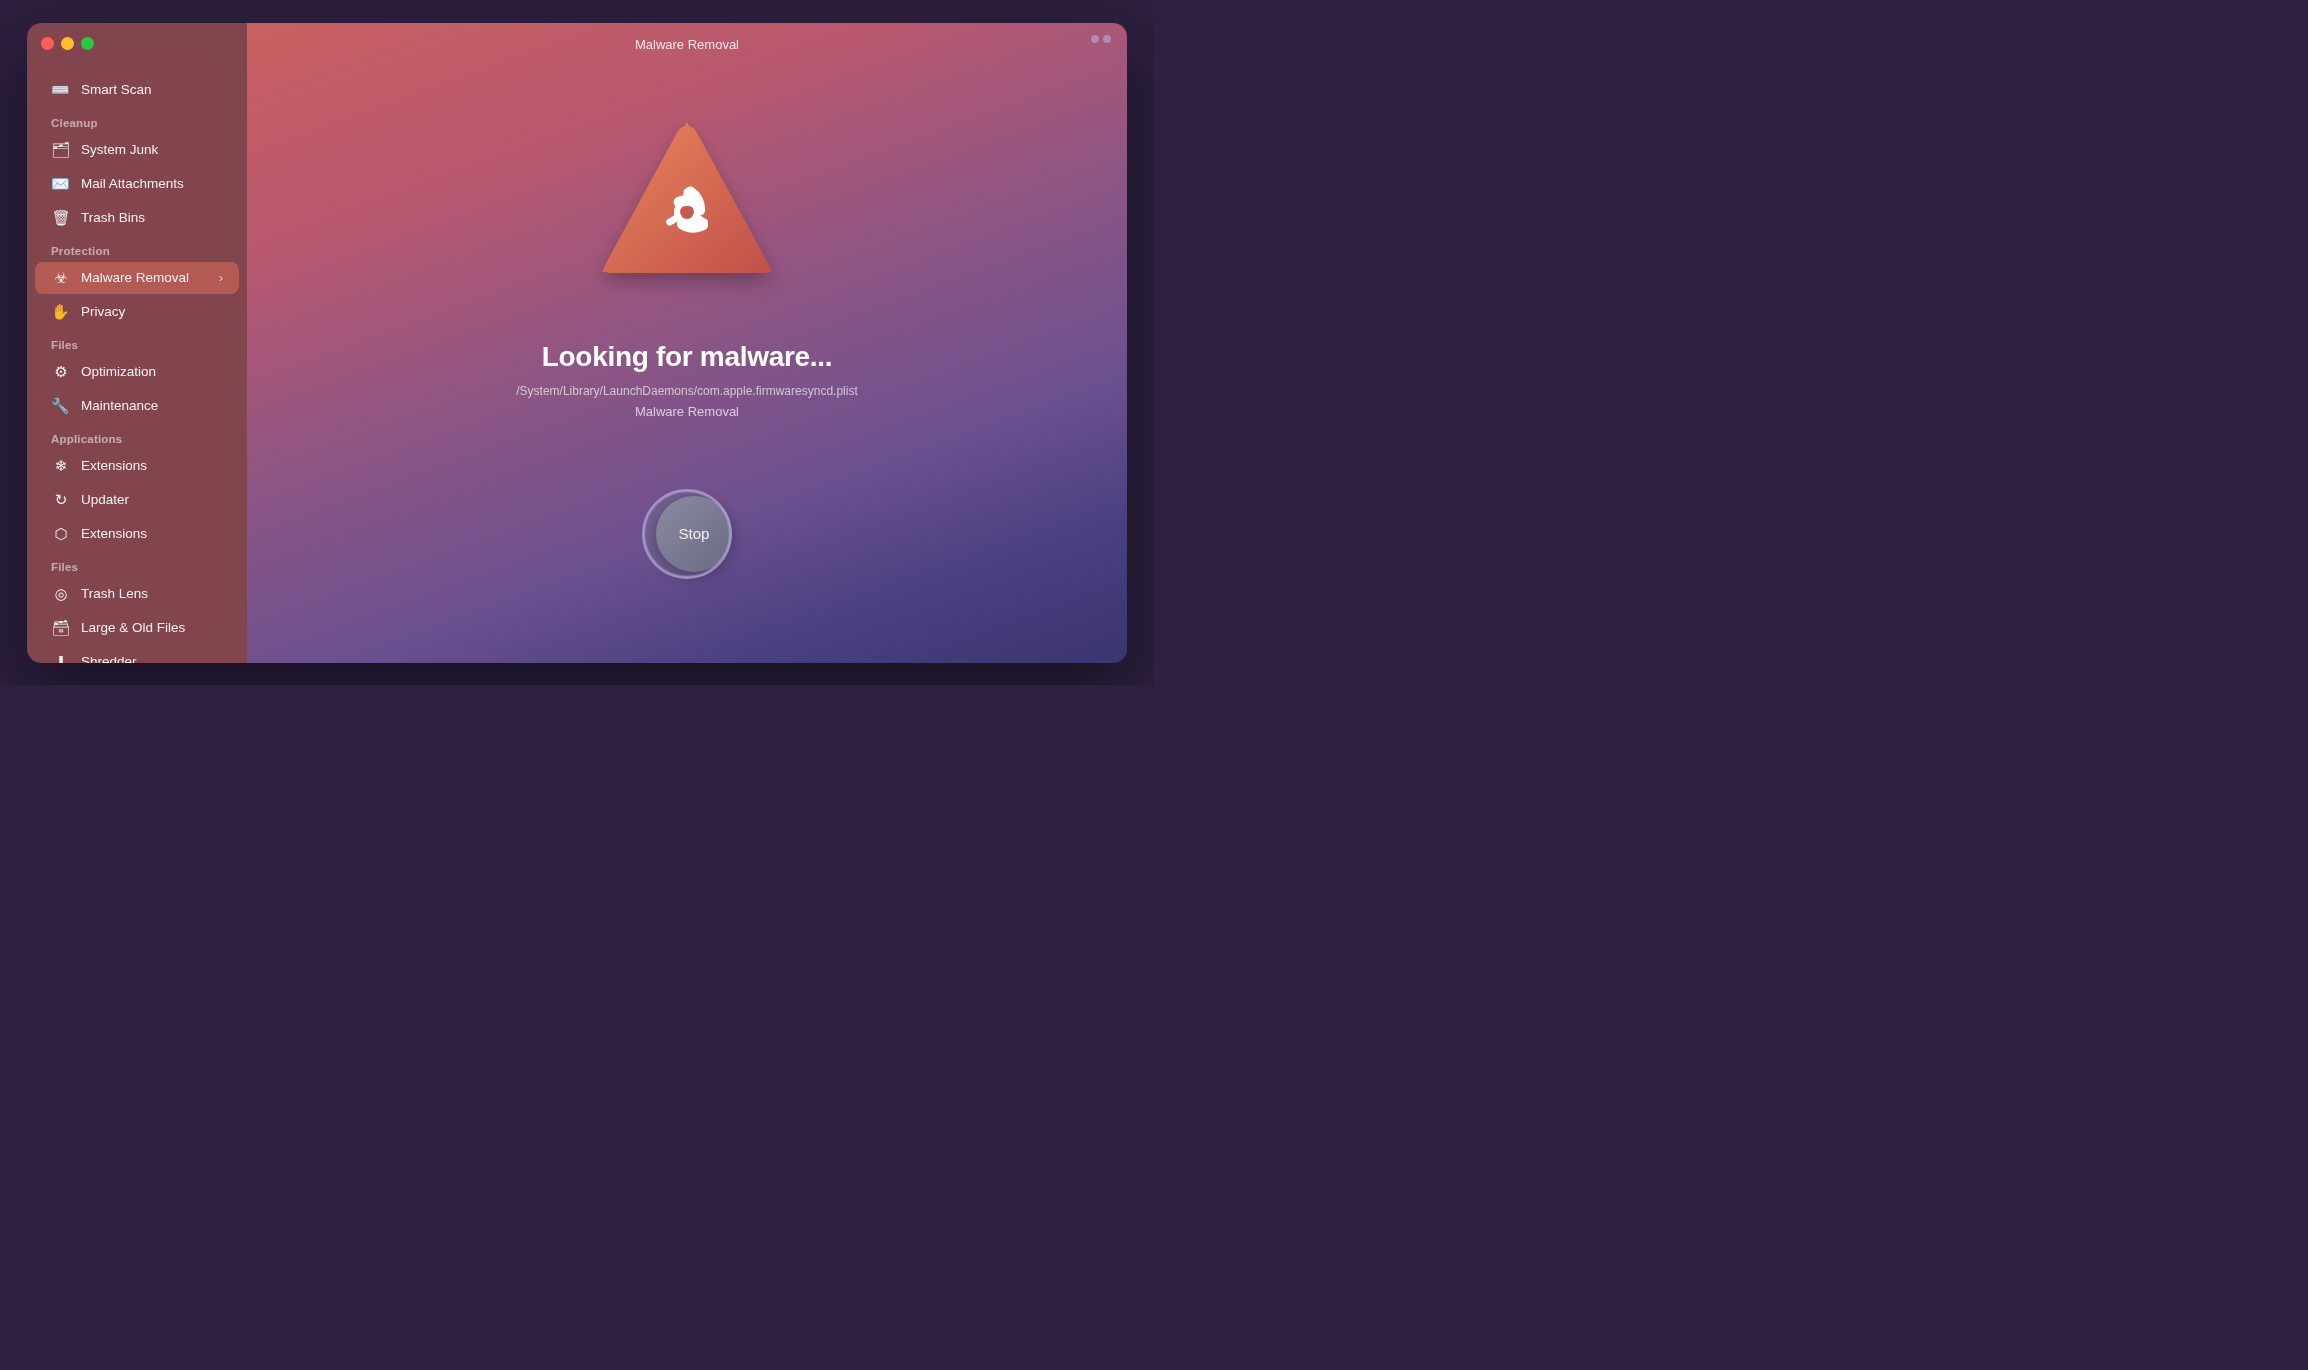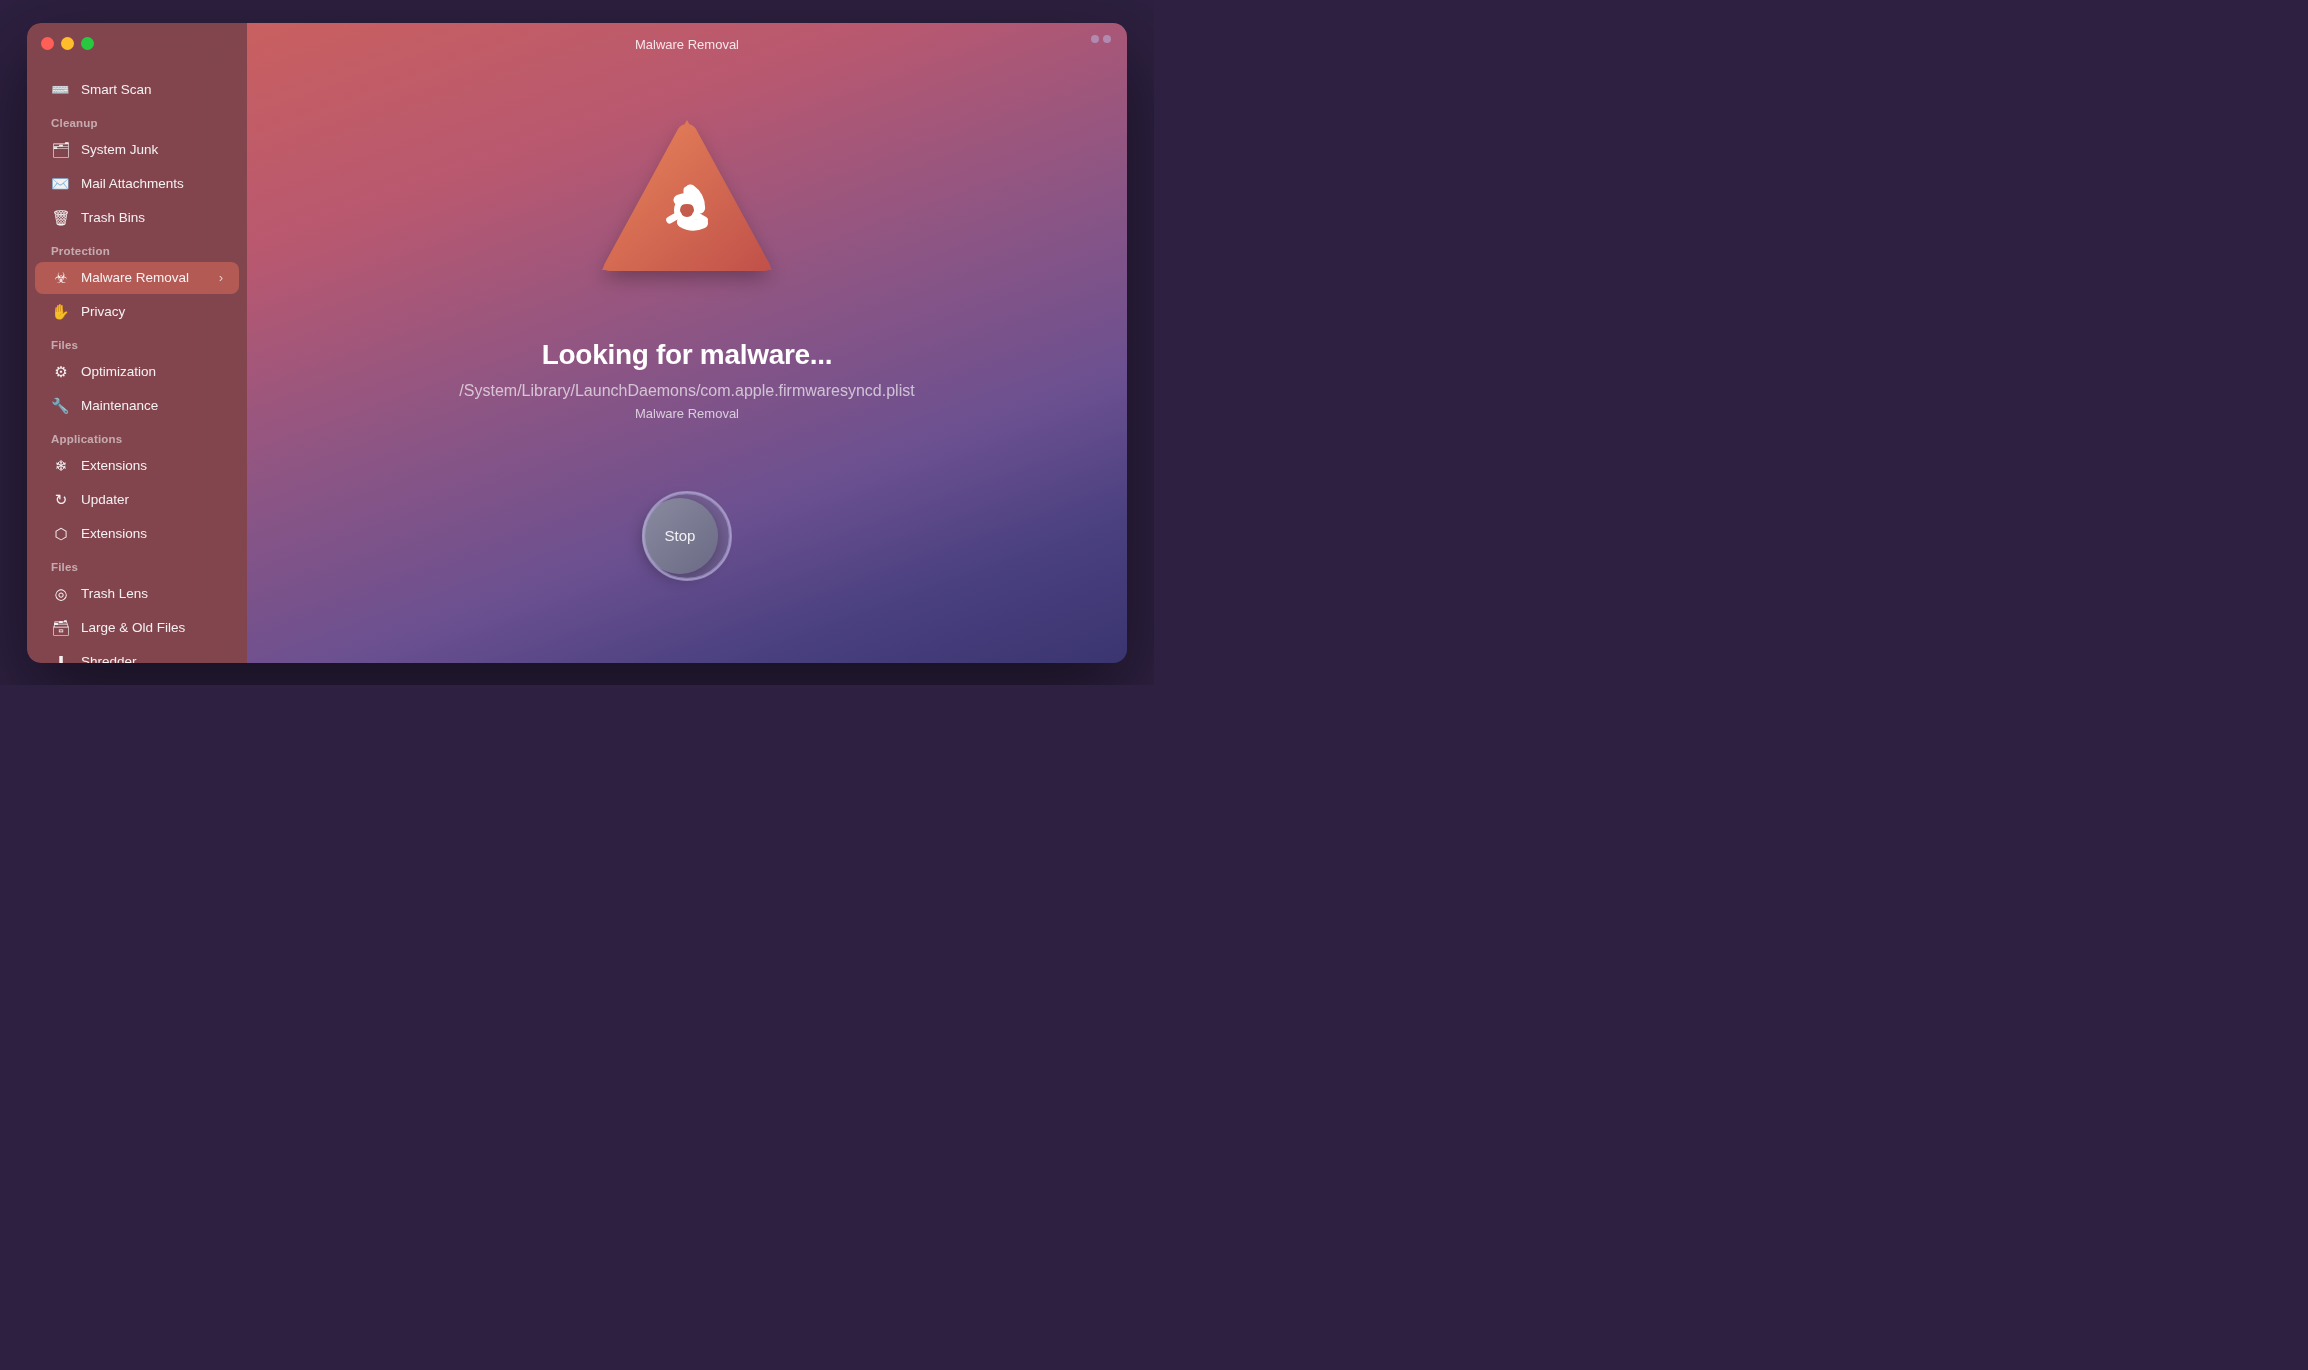--- a/index.html
+++ b/index.html
@@ -156,21 +156,21 @@
     .scan-title {
       color: #fff;
       font-size: 28px;
       font-weight: 600;
       margin-bottom: 11px;
       letter-spacing: -0.3px;
     }
 
     .scan-path {
       color: rgba(255,255,255,0.65);
-      font-size: 16px;
+      font-size: 12px;
       margin-bottom: 6px;
       text-align: center;
       max-width: 500px;
     }
 
     .scan-subtitle {
       color: rgba(255,255,255,0.7);
       font-size: 13px;
       margin-bottom: 50px;
     }
@@ -181,21 +181,21 @@
       margin-top: 20px;
     }
 
     .stop-button-ring {
       width: 90px;
       height: 90px;
       border-radius: 50%;
       background: rgba(120,110,150,0.5);
       display: flex;
       align-items: center;
-      justify-content: flex-start;
+      justify-content: flex-end;
       position: relative;
     }
 
     .stop-button-ring::before {
       content: '';
       position: absolute;
       inset: 0;
       border-radius: 50%;
       border: 2px solid rgba(180,170,210,0.6);
     }

